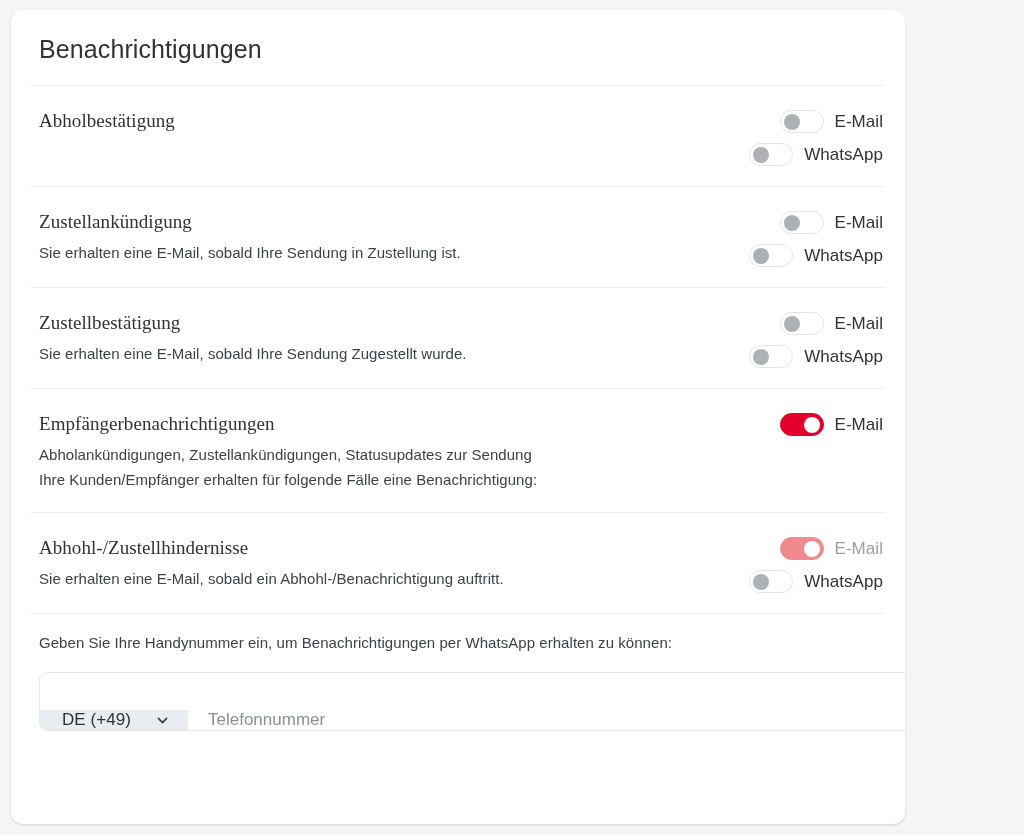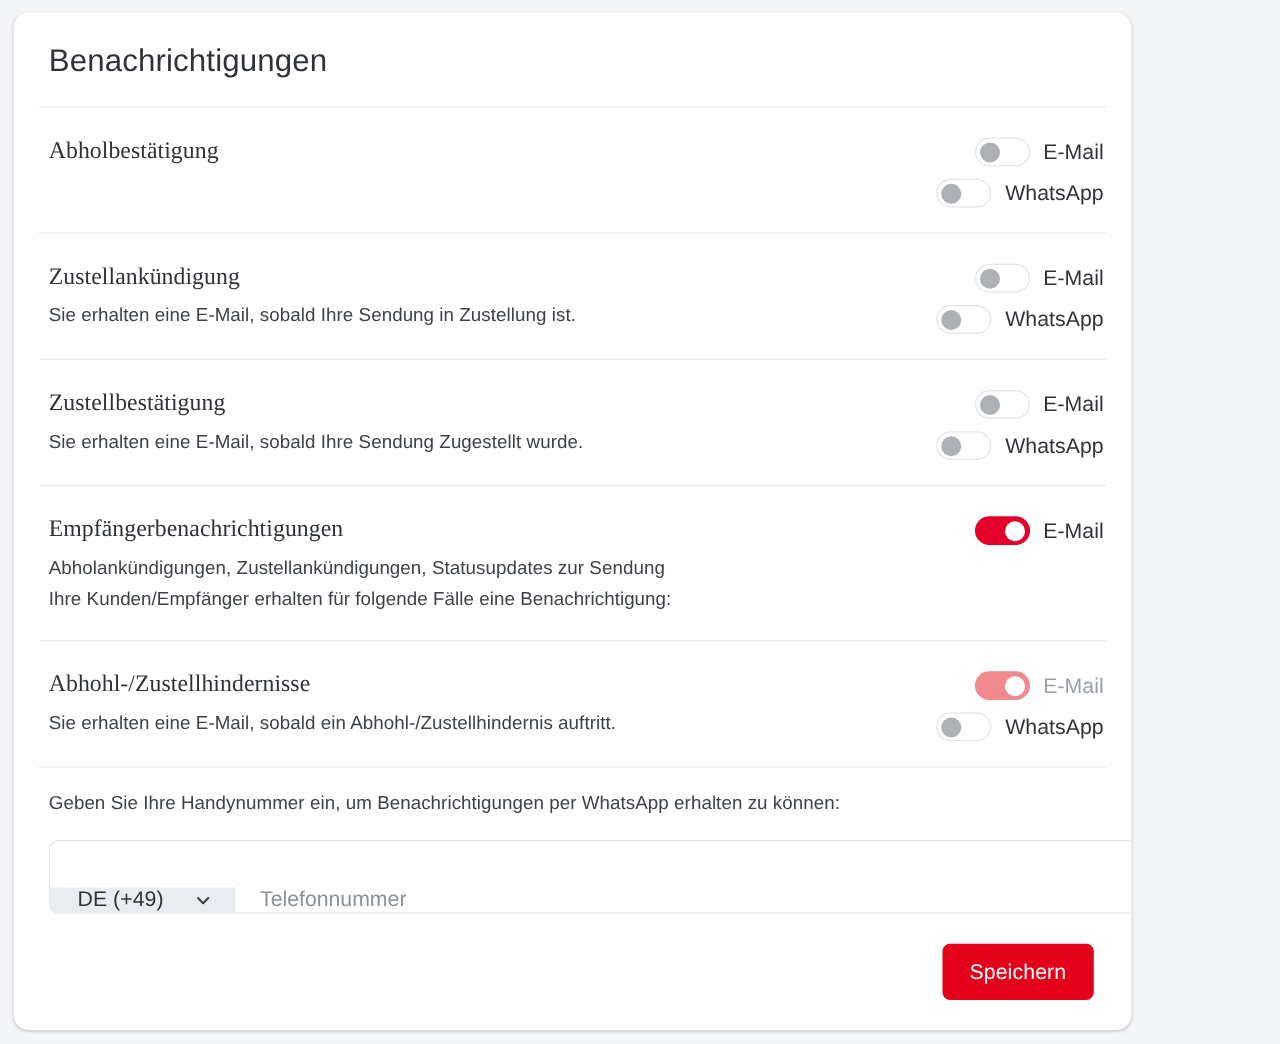--- a/index.html
+++ b/index.html
@@ -305,21 +305,21 @@
           <span class="ctl-label">E-Mail</span>
         </div>
       </div>
     </div>
 
     <div class="divider"></div>
 
     <div class="row">
       <div class="row-texts">
         <div class="row-title">Abhohl-/Zustellhindernisse</div>
-        <div class="row-desc">Sie erhalten eine E-Mail, sobald ein Abhohl-/Zustellhindernis auftritt.</div>
+        <div class="row-desc">Sie erhalten eine E-Mail, sobald ein Abhohl-/Benachrichtigung auftritt.</div>
       </div>
       <div class="row-controls">
         <div class="ctl">
           <div class="toggle on disabled">
               <span class="knob"></span>
             </div>
           <span class="ctl-label muted">E-Mail</span>
         </div>
         <div class="ctl">
           <div class="toggle">
@@ -338,19 +338,16 @@
       <div class="phone-field">
         <div class="country-select">
           <span class="country-code">DE (+49)</span>
           <svg class="chev" viewBox="0 0 16 16" fill="none">
             <path d="M3 5.5 L8 10.5 L13 5.5" stroke="currentColor" stroke-width="2.1" stroke-linecap="round" stroke-linejoin="round"></path>
           </svg>
         </div>
         <input class="phone-input" type="text" placeholder="Telefonnummer" style="">
       </div>
 
-      <div class="footer">
-        <button class="save-btn">Speichern</button>
-      </div>
     </div>
 
   </div>
 </div>
 
 </body></html>

